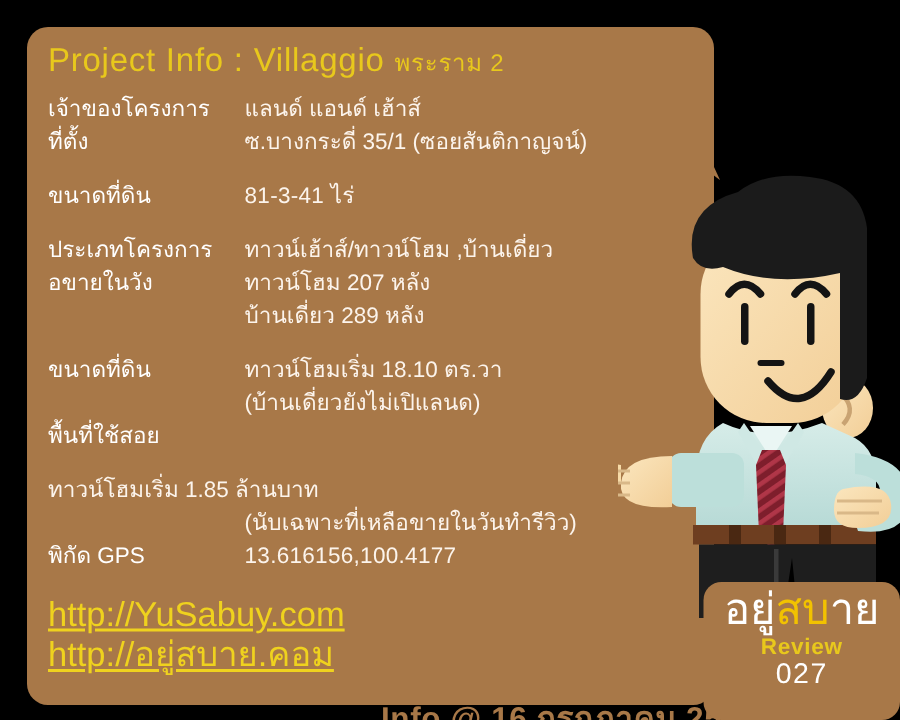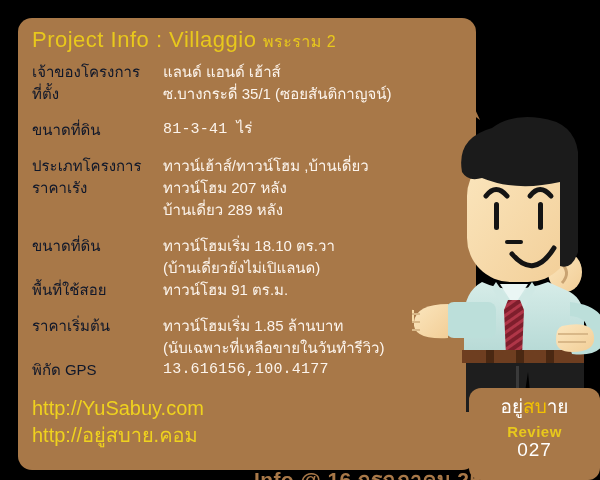--- a/index.html
+++ b/index.html
@@ -60,59 +60,60 @@
     display: flex;
     align-items: flex-start;
     line-height: 22px;
     white-space: nowrap;
   }
   .row.gap { margin-top: 14px; }
 
   .row-label {
     width: 131px;
     flex: 0 0 131px;
-    color: #0f172a;
+    color: #ffffff;
     font-size: 15px;
   }
   .row-value {
     color: #FCF4EC;
     font-size: 15px;
   }
-  .row-value.num { letter-spacing: 0.2px; font-family: Liberation Mono, monospace; }
+  .row-value.num { letter-spacing: 0.2px; }
 
   .subline {
     margin-left: 131px;
     color: #FCF4EC;
     font-size: 15px;
     line-height: 22px;
     white-space: nowrap;
   }
 
   
   .urls { margin-top: 14px; }
   .url {
     color: #EFD21E;
-    font-size: 20px;
+    font-size: 23px;
     line-height: 27px;
     white-space: nowrap;
+    text-decoration: underline;
   }
 
   
   .logo-badge {
     position: absolute;
     left: 455px; top: 374px;
     width: 131px; height: 92px;
     background: #A87848;
     border-radius: 12px;
     z-index: 6;
     text-align: center;
     padding-top: 4px;
   }
   .logo-word {
-    font-size: 19px;
+    font-size: 29px;
     line-height: 30px;
     color: #FFFFFF;
     white-space: nowrap;
   }
   .logo-word .hl { color: #F2C200; }
   .logo-review {
     color: #E8C81C;
     font-size: 15px;
     line-height: 19px;
     letter-spacing: 0.5px;
@@ -263,40 +264,38 @@
         <div class="row-label">ขนาดที่ดิน</div>
         <div class="row-value num">81-3-41 ไร่</div>
       </div>
 
       <div class="row gap">
         <div class="row-label">ประเภทโครงการ</div>
         <div class="row-value">ทาวน์เฮ้าส์/ทาวน์โฮม ,บ้านเดี่ยว</div>
       </div>
 
       <div class="row">
-        <div class="row-label">ราคาเรัง</div>
+        <div class="row-label">อขายในวัง</div>
         <div class="row-value">ทาวน์โฮม 207 หลัง</div>
       </div>
 
       <div class="subline">บ้านเดี่ยว 289 หลัง</div>
 
       <div class="row gap">
         <div class="row-label">ขนาดที่ดิน</div>
         <div class="row-value">ทาวน์โฮมเริ่ม 18.10 ตร.วา</div>
       </div>
 
       <div class="subline">(บ้านเดี่ยวยังไม่เปิแลนด)</div>
 
       <div class="row">
         <div class="row-label">พื้นที่ใช้สอย</div>
-        <div class="row-value">ทาวน์โฮม 91 ตร.ม.</div>
       </div>
 
       <div class="row gap">
-        <div class="row-label">ราคาเริ่มต้น</div>
         <div class="row-value">ทาวน์โฮมเริ่ม 1.85 ล้านบาท</div>
       </div>
 
       <div class="subline">(นับเฉพาะที่เหลือขายในวันทำรีวิว)</div>
 
       <div class="row">
         <div class="row-label">พิกัด GPS</div>
         <div class="row-value num">13.616156,100.4177</div>
       </div>
 

